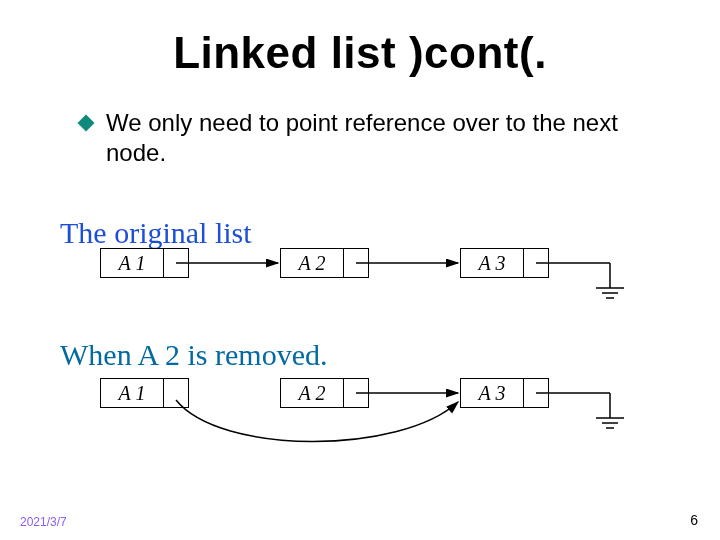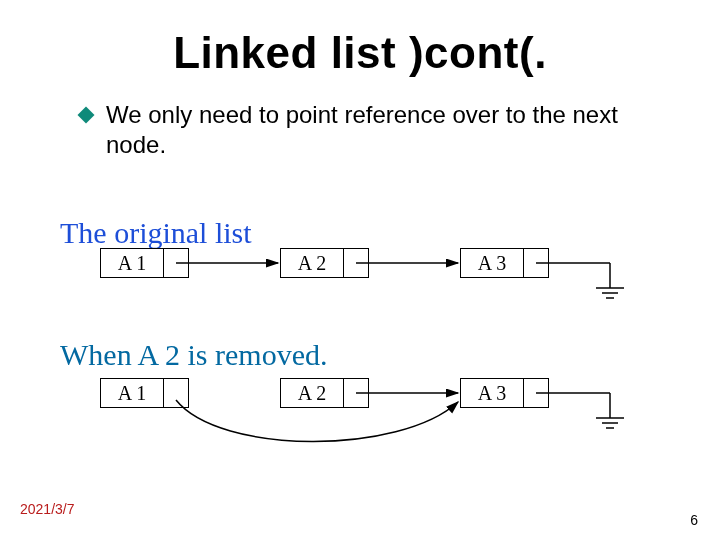--- a/index.html
+++ b/index.html
@@ -46,21 +46,21 @@
     height: 12px;
     background: #0f8a7a;
     margin-top: 9px;
     margin-right: 12px;
     flex: 0 0 12px;
   }
   .b2 {
     display: flex;
     align-items: flex-start;
     margin-left: 40px;
-    margin-top: 2px;
+    margin-top: 10px;
   }
   .b2 .dia {
     width: 12px;
     height: 12px;
     background: #0f8a7a;
     transform: rotate(45deg);
     margin-top: 9px;
     margin-right: 14px;
     flex: 0 0 12px;
   }
@@ -82,37 +82,38 @@
   }
   .node {
     position: absolute;
     display: flex;
     border: 1px solid #000;
     box-sizing: border-box;
     height: 30px;
     background: #fff;
     font-family: "Times New Roman", Times, serif;
     font-size: 20px;
+    font-style: italic;
   }
   .node .data {
     width: 62px;
     display: flex;
     align-items: center;
     justify-content: center;
     border-right: 1px solid #000;
   }
   .node .ptr {
     width: 24px;
   }
   .date {
     position: absolute;
-    bottom: 23px;
+    bottom: 11px;
     left: 20px;
-    font-size: 14px;
-    color: #b91c1c;
+    font-size: 12px;
+    color: #8b5cf6;
   }
   .pagenum {
     position: absolute;
     bottom: 12px;
     right: 22px;
     font-size: 14px;
     color: #000;
   }
   svg.overlay {
     position: absolute;

